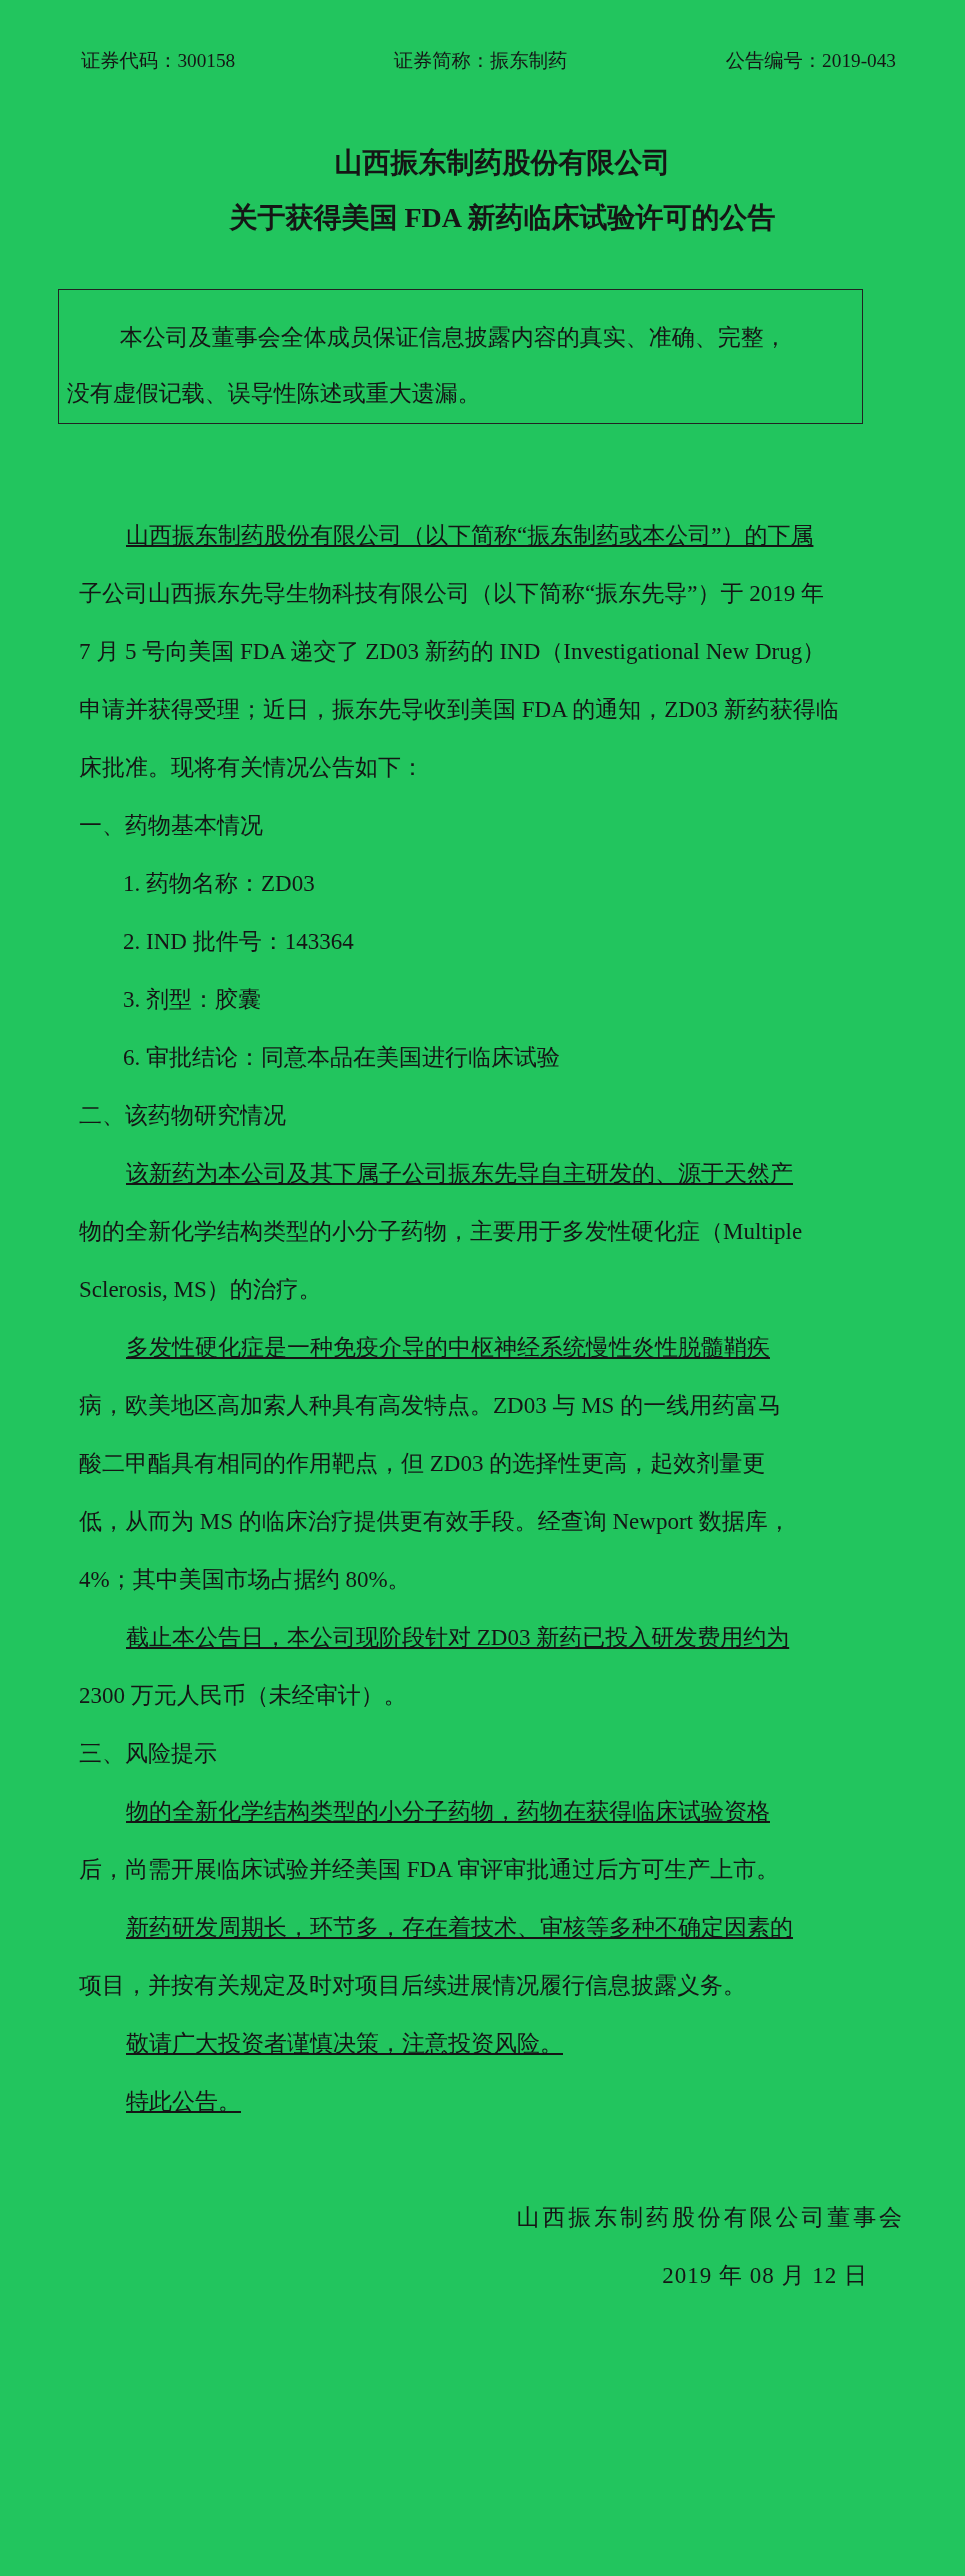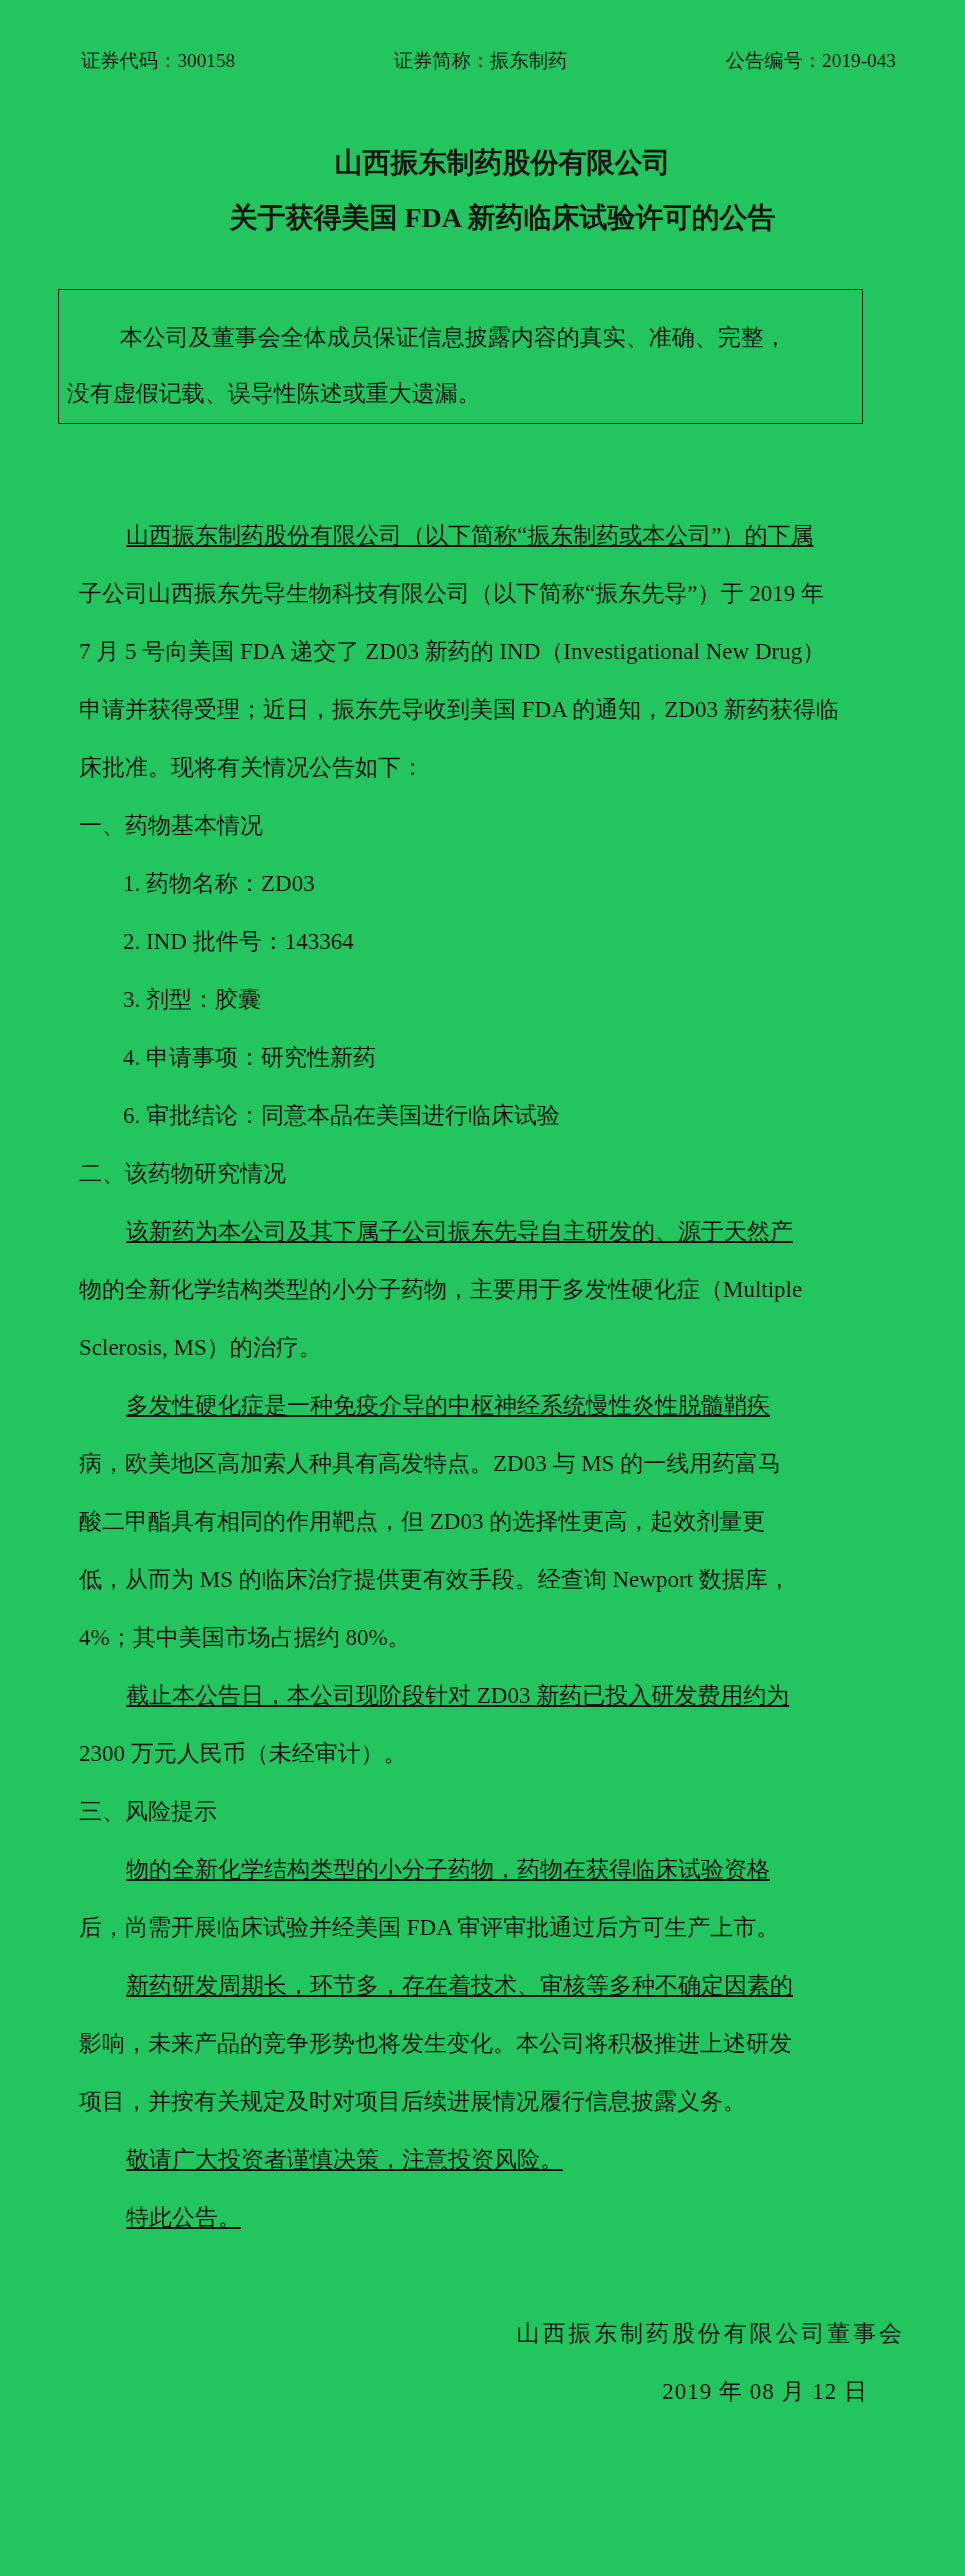--- a/index.html
+++ b/index.html
@@ -86,38 +86,36 @@
   <div class="body-text">
     <div class="line ind">山西振东制药股份有限公司（以下简称“振东制药或本公司”）的下属</div>
     <div class="line">子公司山西振东先导生物科技有限公司（以下简称“振东先导”）于 2019 年</div>
     <div class="line">7 月 5 号向美国 FDA 递交了 ZD03 新药的 IND（Investigational New Drug）</div>
     <div class="line">申请并获得受理；近日，振东先导收到美国 FDA 的通知，ZD03 新药获得临</div>
     <div class="line">床批准。现将有关情况公告如下：</div>
     <div class="line heading">一、药物基本情况</div>
     <div class="line li">1. 药物名称：ZD03</div>
     <div class="line li">2. IND 批件号：143364</div>
     <div class="line li">3. 剂型：胶囊</div>
-    <div class="line li">4. 申请事项：研究性新药</div>
     <div class="line li">6. 审批结论：同意本品在美国进行临床试验</div>
     <div class="line heading">二、该药物研究情况</div>
     <div class="line ind">该新药为本公司及其下属子公司振东先导自主研发的、源于天然产</div>
     <div class="line">物的全新化学结构类型的小分子药物，主要用于多发性硬化症（Multiple</div>
     <div class="line">Sclerosis, MS）的治疗。</div>
     <div class="line ind">多发性硬化症是一种免疫介导的中枢神经系统慢性炎性脱髓鞘疾</div>
     <div class="line">病，欧美地区高加索人种具有高发特点。ZD03 与 MS 的一线用药富马</div>
     <div class="line">酸二甲酯具有相同的作用靶点，但 ZD03 的选择性更高，起效剂量更</div>
     <div class="line">低，从而为 MS 的临床治疗提供更有效手段。经查询 Newport 数据库，</div>
     <div class="line">4%；其中美国市场占据约 80%。</div>
     <div class="line ind">截止本公告日，本公司现阶段针对 ZD03 新药已投入研发费用约为</div>
     <div class="line">2300 万元人民币（未经审计）。</div>
     <div class="line heading">三、风险提示</div>
     <div class="line ind">物的全新化学结构类型的小分子药物，药物在获得临床试验资格</div>
     <div class="line">后，尚需开展临床试验并经美国 FDA 审评审批通过后方可生产上市。</div>
     <div class="line ind">新药研发周期长，环节多，存在着技术、审核等多种不确定因素的</div>
-    <div class="line">影响，未来产品的竞争形势也将发生变化。本公司将积极推进上述研发</div>
     <div class="line">项目，并按有关规定及时对项目后续进展情况履行信息披露义务。</div>
     <div class="line ind">敬请广大投资者谨慎决策，注意投资风险。</div>
     <div class="line ind">特此公告。</div>
   </div>
 
   <div class="signature">
     <div class="sig-company">山西振东制药股份有限公司董事会</div>
     <div class="sig-date">2019 年 08 月 12 日</div>
   </div>
 

